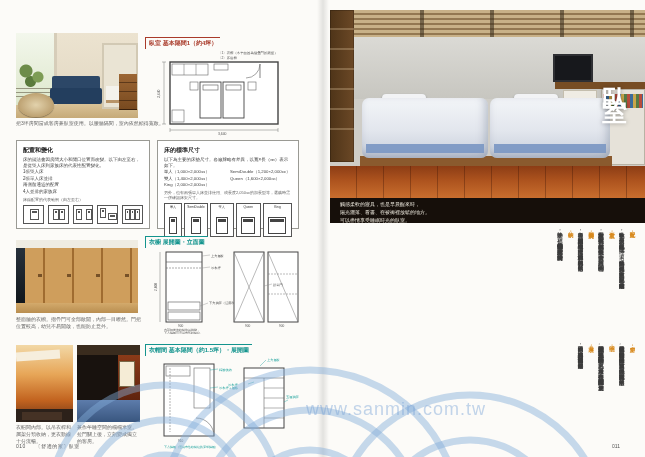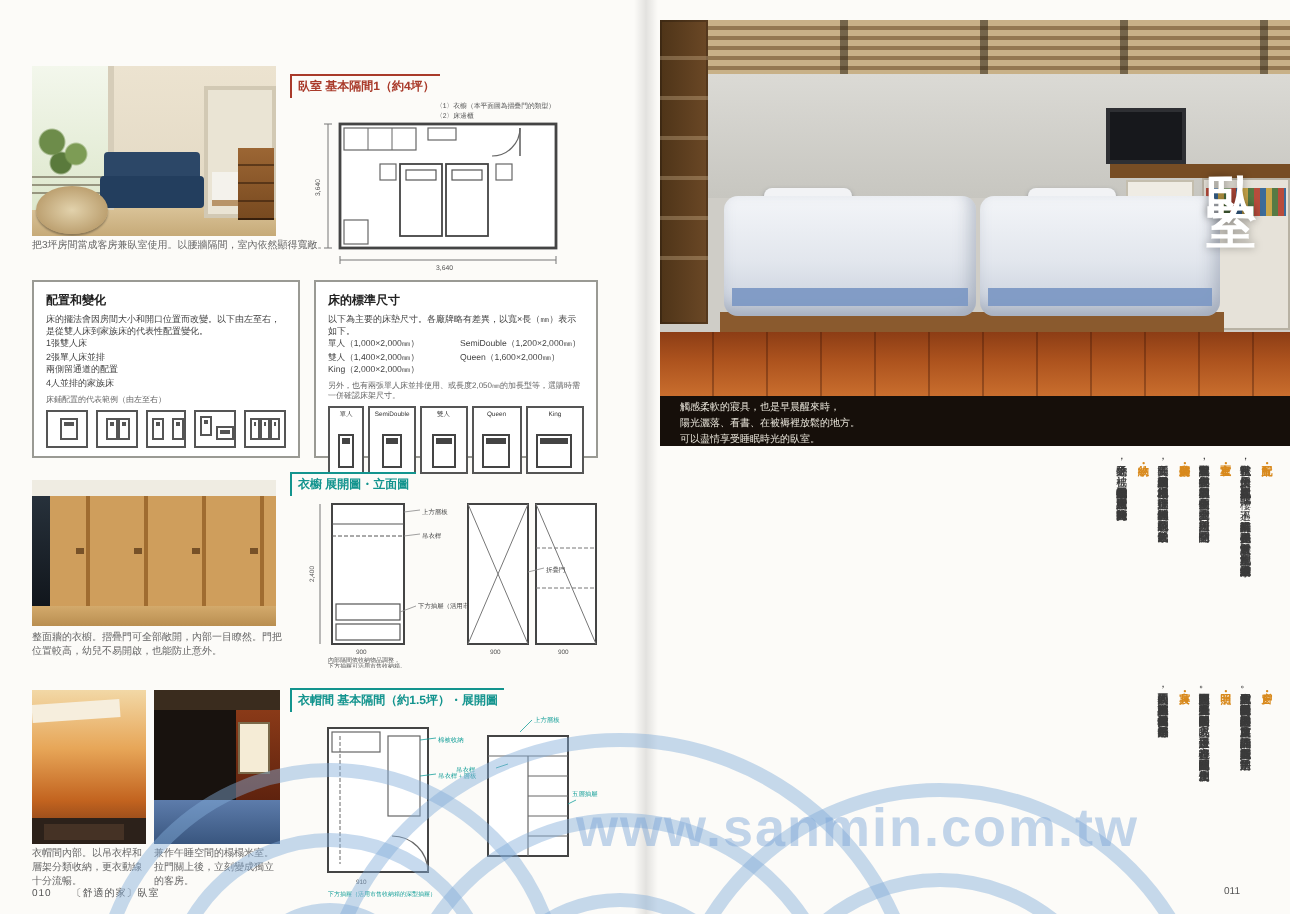--- a/index.html
+++ b/index.html
@@ -128,22 +128,22 @@
   .band p{margin:0 2px 0 0;text-align:justify;}
 
   .footerL{left:16px;top:443px;font-size:5px;color:#555;letter-spacing:.5px;}
   .footerL .pn{margin-right:8px;}
   .footerR{left:612px;top:443px;font-size:5px;color:#555;}
 
   
   .wm{left:0;top:0;width:645px;height:457px;pointer-events:none;z-index:50;}
   .wm-brand{position:absolute;left:296px;top:360px;font-size:44px;font-weight:bold;
      color:rgba(122,163,214,.50);letter-spacing:2px;white-space:nowrap;}
-  .wm-url{position:absolute;left:288px;top:399px;font-size:27px;
-     color:rgba(122,163,214,.45);letter-spacing:1px;white-space:nowrap;font-weight:bold;}
+  .wm-url{position:absolute;left:306px;top:399px;font-size:18px;
+     color:rgba(122,163,214,.45);letter-spacing:1px;white-space:nowrap;}
   .wm svg{position:absolute;left:0;top:0;}
 </style>
 </head>
 <body>
 
 <div class="stage">
 
   <div class="abs photo photo1">
     <div class="abs p1-floor"></div>
     <div class="abs p1-window"></div>

